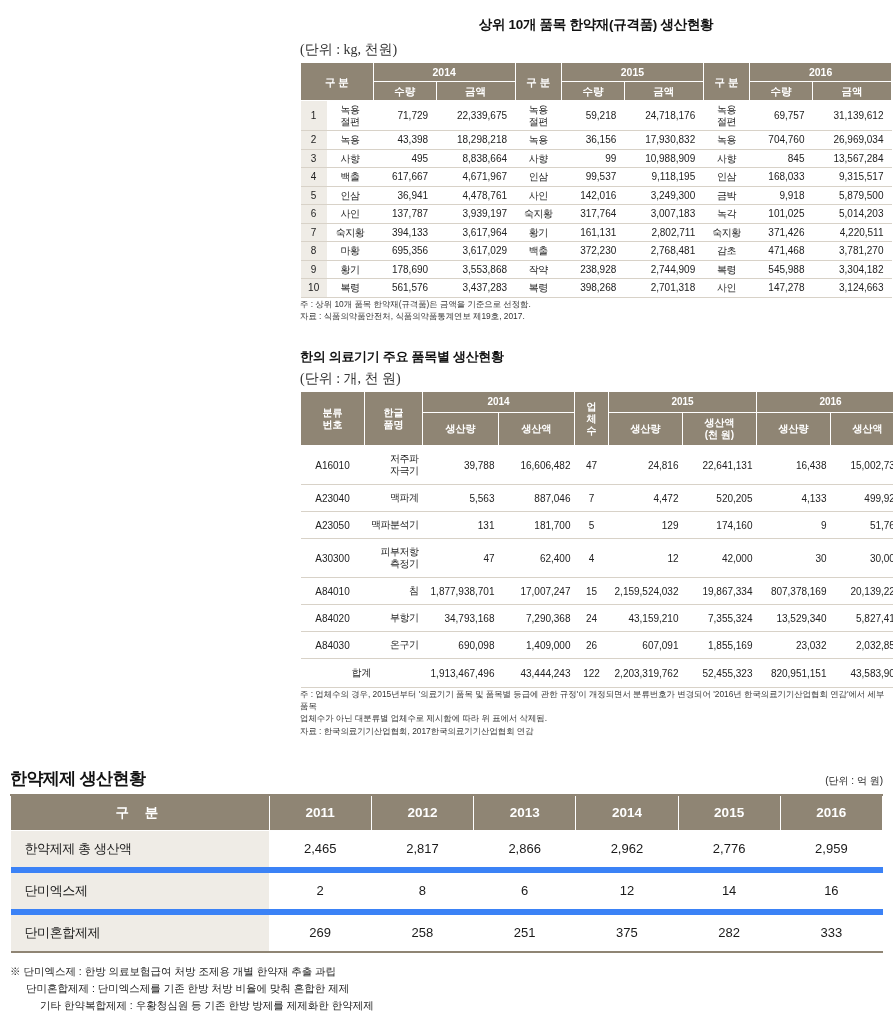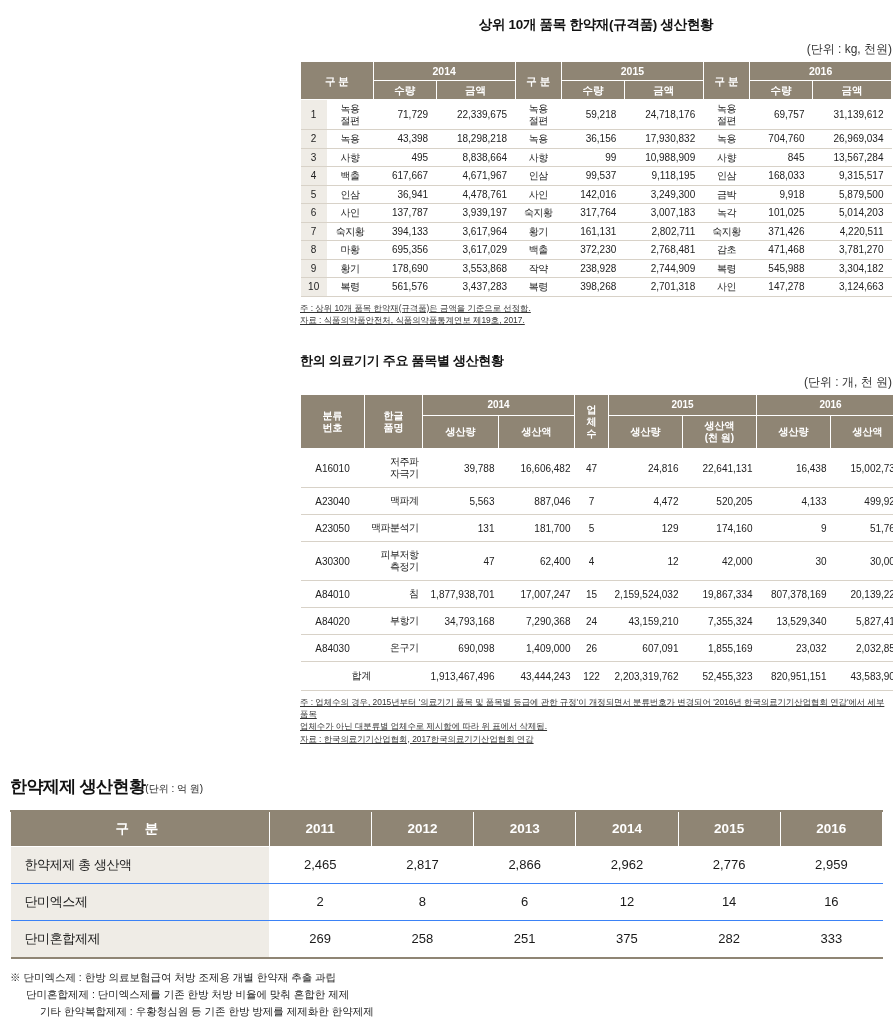--- a/index.html
+++ b/index.html
@@ -21,24 +21,25 @@
   .sec1 { margin-left: 290px; width: 592px; }
   .sec1-title {
     font-size: 13.5px;
     font-weight: bold;
     color: #111;
     text-align: center;
     margin: 6px 0 7px 0;
     letter-spacing: -0.3px;
   }
   .unit-right {
-    text-align: right;
-    font-size: 12px;
+    text-align: left;
+    font-size: 14px;
     color: #333;
     margin-bottom: 3px;
+    font-family: Liberation Serif, serif;
   }
   table { border-collapse: collapse; }
   .t1 { width: 592px; table-layout: fixed; }
   .t1 th, .t1 td {
     border: 1px solid #ffffff;
     font-size: 10px;
     padding: 3px 4px;
     text-align: center;
     vertical-align: middle;
     line-height: 1.15;
@@ -69,22 +70,20 @@
   .t1 tbody tr:first-child td { border-top: none; }
   .t1 col.c-idx { width: 26px; }
   .t1 col.c-nm { width: 46px; }
   .t1 col.c-q { width: 62px; }
   .t1 col.c-a { width: 78px; }
 
   .note {
     font-size: 8.4px;
     color: #333;
     line-height: 1.45;
-    margin-top: 5px;
-    text-decoration: underline;
   }
 
   
   .sec2 { margin-left: 290px; width: 592px; margin-top: 26px; }
   .sec2-title {
     font-size: 13px;
     font-weight: bold;
     color: #111;
     margin: 16px 0 4px 0;
     letter-spacing: -0.3px;
@@ -116,21 +115,22 @@
   .t2 col.c-pname { width: 58px; }
   .t2 col.c-v { width: 76px; }
   .t2 col.c-cnt { width: 34px; }
   .t2 col.c-v2 { width: 74px; }
 
   
   .sec3 { margin-top: 30px; width: 873px; }
   .sec3-head {
     display: flex;
     align-items: flex-end;
-    margin-bottom: 12px;
+    justify-content: space-between;
+    margin-bottom: 4px;
   }
   .sec3-title {
     font-size: 17px;
     font-weight: bold;
     color: #111;
     letter-spacing: -0.6px;
   }
   .sec3-unit { font-size: 10px; color: #222; padding-bottom: 2px;}
   .t3 { width: 873px; table-layout: fixed; }
   .t3 col.c-lbl { width: 258px; }
@@ -141,21 +141,21 @@
     font-size: 13.5px;
     font-weight: bold;
     padding: 8px 4px;
     border: 1px solid #fff;
     text-align: center;
   }
   .t3 thead th.lbl { letter-spacing: 6px; }
   .t3 tbody td {
     font-size: 13px;
     padding: 9px 10px;
-    border-bottom: 1px solid #3b82f6;
+    border-bottom: 6px solid #3b82f6;
     text-align: center;
     color: #1a1a1a;
   }
   .t3 tbody td.lbl {
     background: #efece6;
     text-align: left;
     padding-left: 14px;
     letter-spacing: -0.4px;
   }
   .t3 tbody tr:last-child td { border-bottom: 2px solid #8f8574; }

